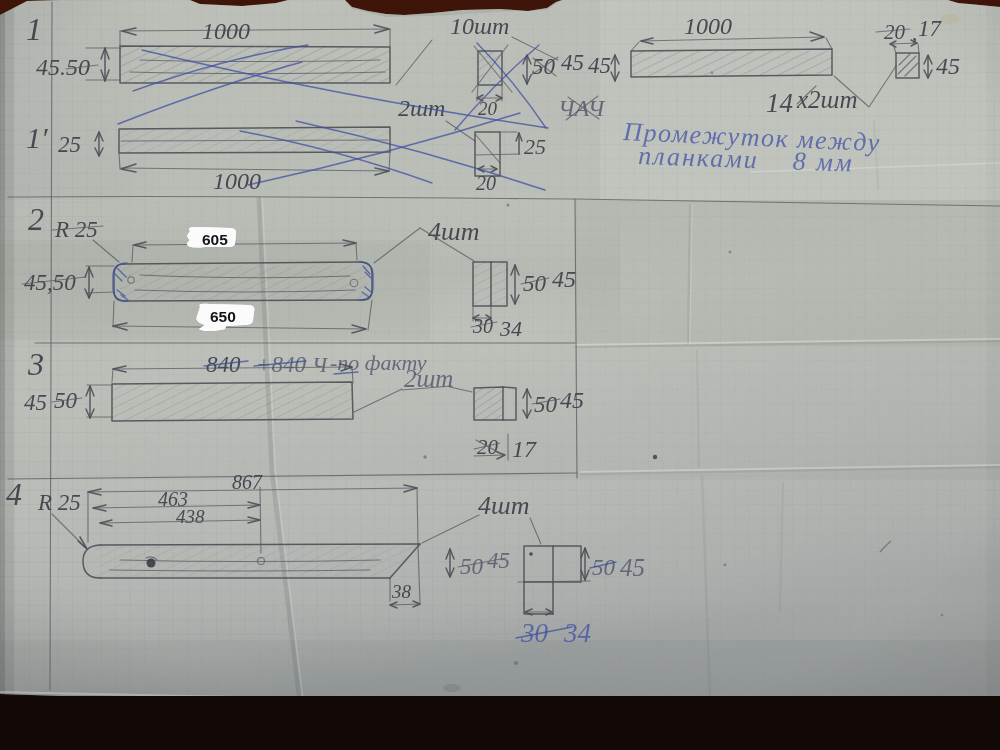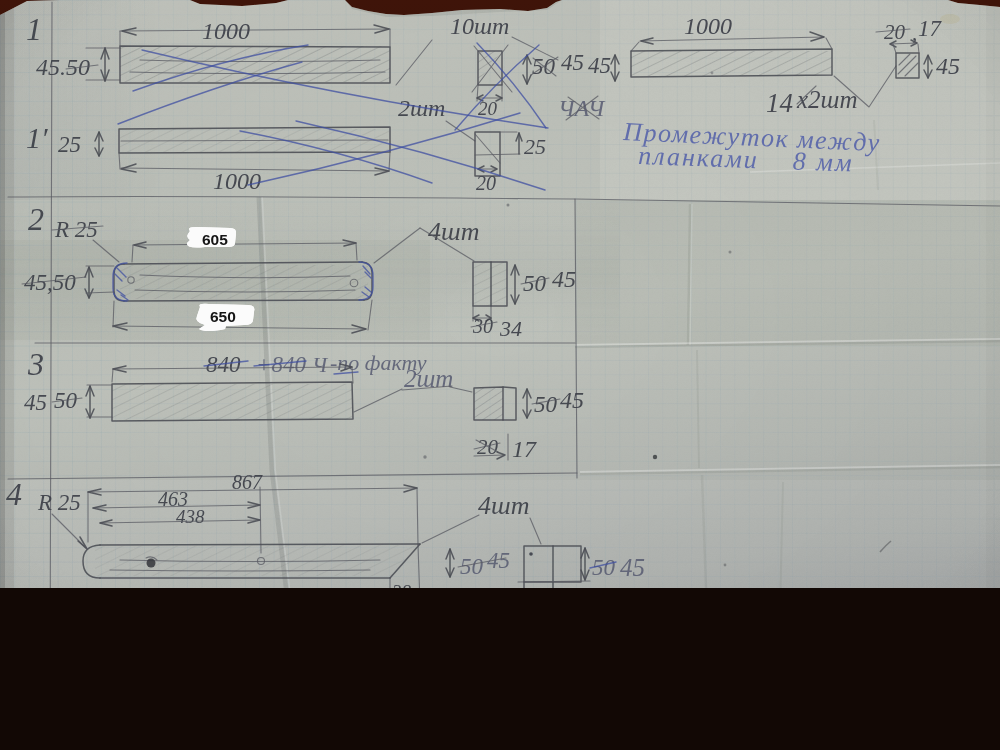--- a/index.html
+++ b/index.html
@@ -1,16 +1,16 @@
 <!DOCTYPE html>
 <html><head>
 <meta charset="utf-8">
 <style>
   html,body{margin:0;padding:0;background:#120805;}
-  #stage{width:1000px;height:588px;position:relative;overflow:hidden;}
+  #stage{width:1000px;height:696px;position:relative;overflow:hidden;}
   svg{display:block;}
   .k{stroke:#4a4c53;stroke-width:1.5;fill:none;stroke-linecap:round;stroke-linejoin:round;opacity:.88}
   .k2{stroke:#585a62;stroke-width:1.1;fill:none;stroke-linecap:round;stroke-linejoin:round;opacity:.75}
   .kt{fill:#3c3f48;font-family:"Liberation Serif",serif;font-style:italic;opacity:.92}
   .bl{stroke:#3f4fa2;stroke-width:1.4;fill:none;stroke-linecap:round;stroke-linejoin:round;opacity:.75}
   .bt{fill:#3d4da6;font-family:"Liberation Serif",serif;font-style:italic;opacity:.72}
   .gt{fill:#565a70;font-family:"Liberation Serif",serif;font-style:italic;opacity:.85}
 </style>
 </head>
 <body>

